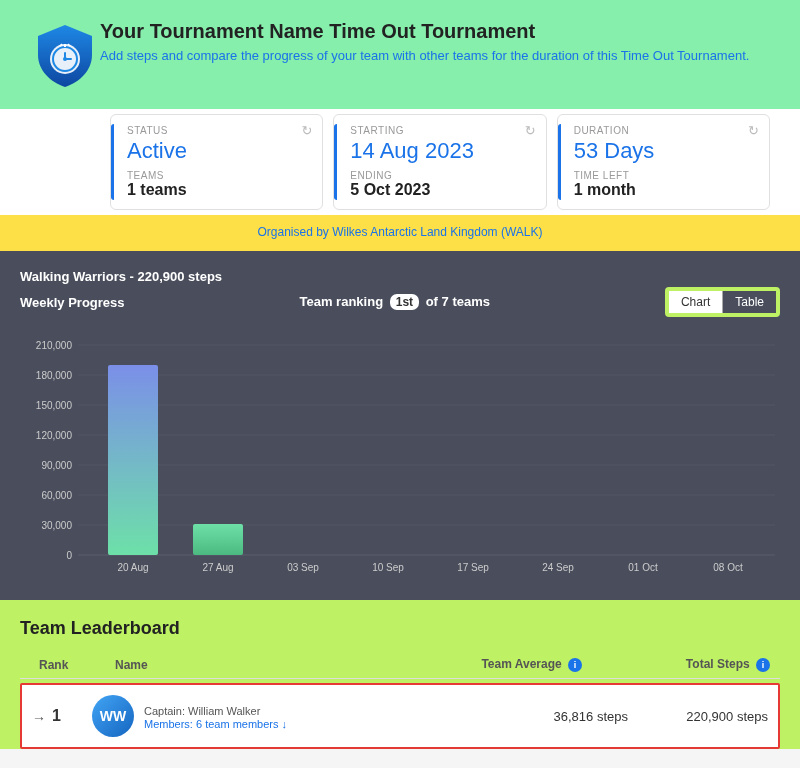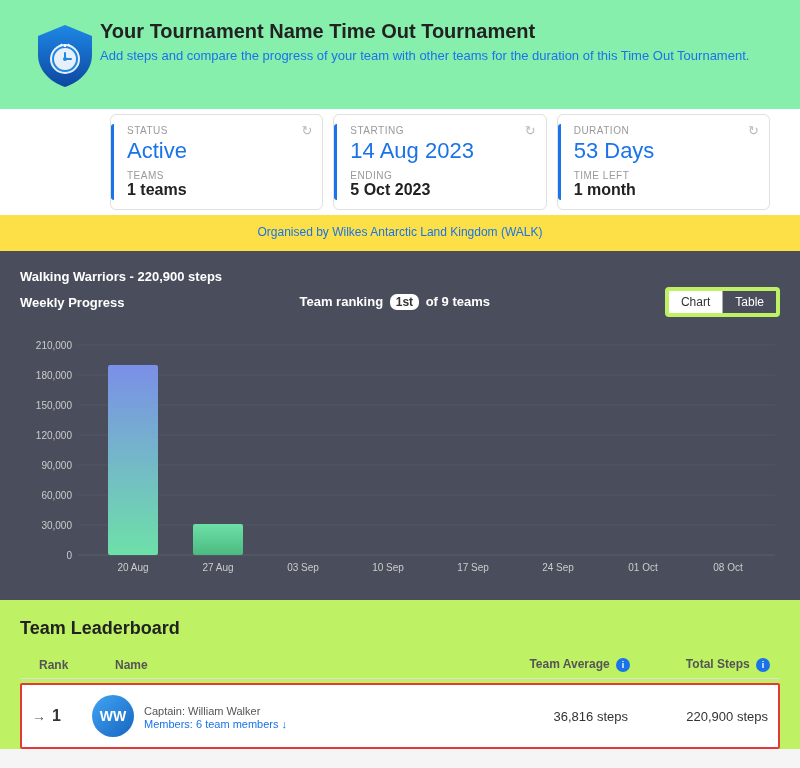--- a/index.html
+++ b/index.html
@@ -173,21 +173,21 @@
       align-items: center;
       padding: 6px 10px;
       border-bottom: 1px solid #ddd;
       font-size: 12px;
       font-weight: bold;
       color: #555;
     }
     .lb-rank { width: 76px; margin-left: 9px; }
     .lb-name { flex: 1; }
     .lb-avg { width: 160px; text-align: right; }
-    .lb-total { width: 140px; text-align: right; }
+    .lb-total { width: 140px; text-align: right; margin-left: 48px; }
     .info-icon {
       display: inline-block;
       width: 14px;
       height: 14px;
       background: #1a73e8;
       color: white;
       border-radius: 50%;
       font-size: 9px;
       text-align: center;
       line-height: 14px;
@@ -303,21 +303,21 @@
 
 <div class="chart-section">
   <div class="chart-title">
     <span>Walking Warriors</span> - <span>220,900 steps</span>
   </div>
   <div class="chart-header">
     <div class="chart-header-left">Weekly Progress</div>
     <div class="chart-header-center">
       <span>Team ranking</span>
       <span class="rank-badge">1st</span>
-      <span>of 9 teams</span>
+      <span>of 7 teams</span>
     </div>
     <div class="chart-toggle">
       <button class="active">Chart</button>
       <button>Table</button>
     </div>
   </div>
 
   <div class="chart-container">
     <svg class="chart-svg" viewBox="0 0 760 250" xmlns="http://www.w3.org/2000/svg">
 

